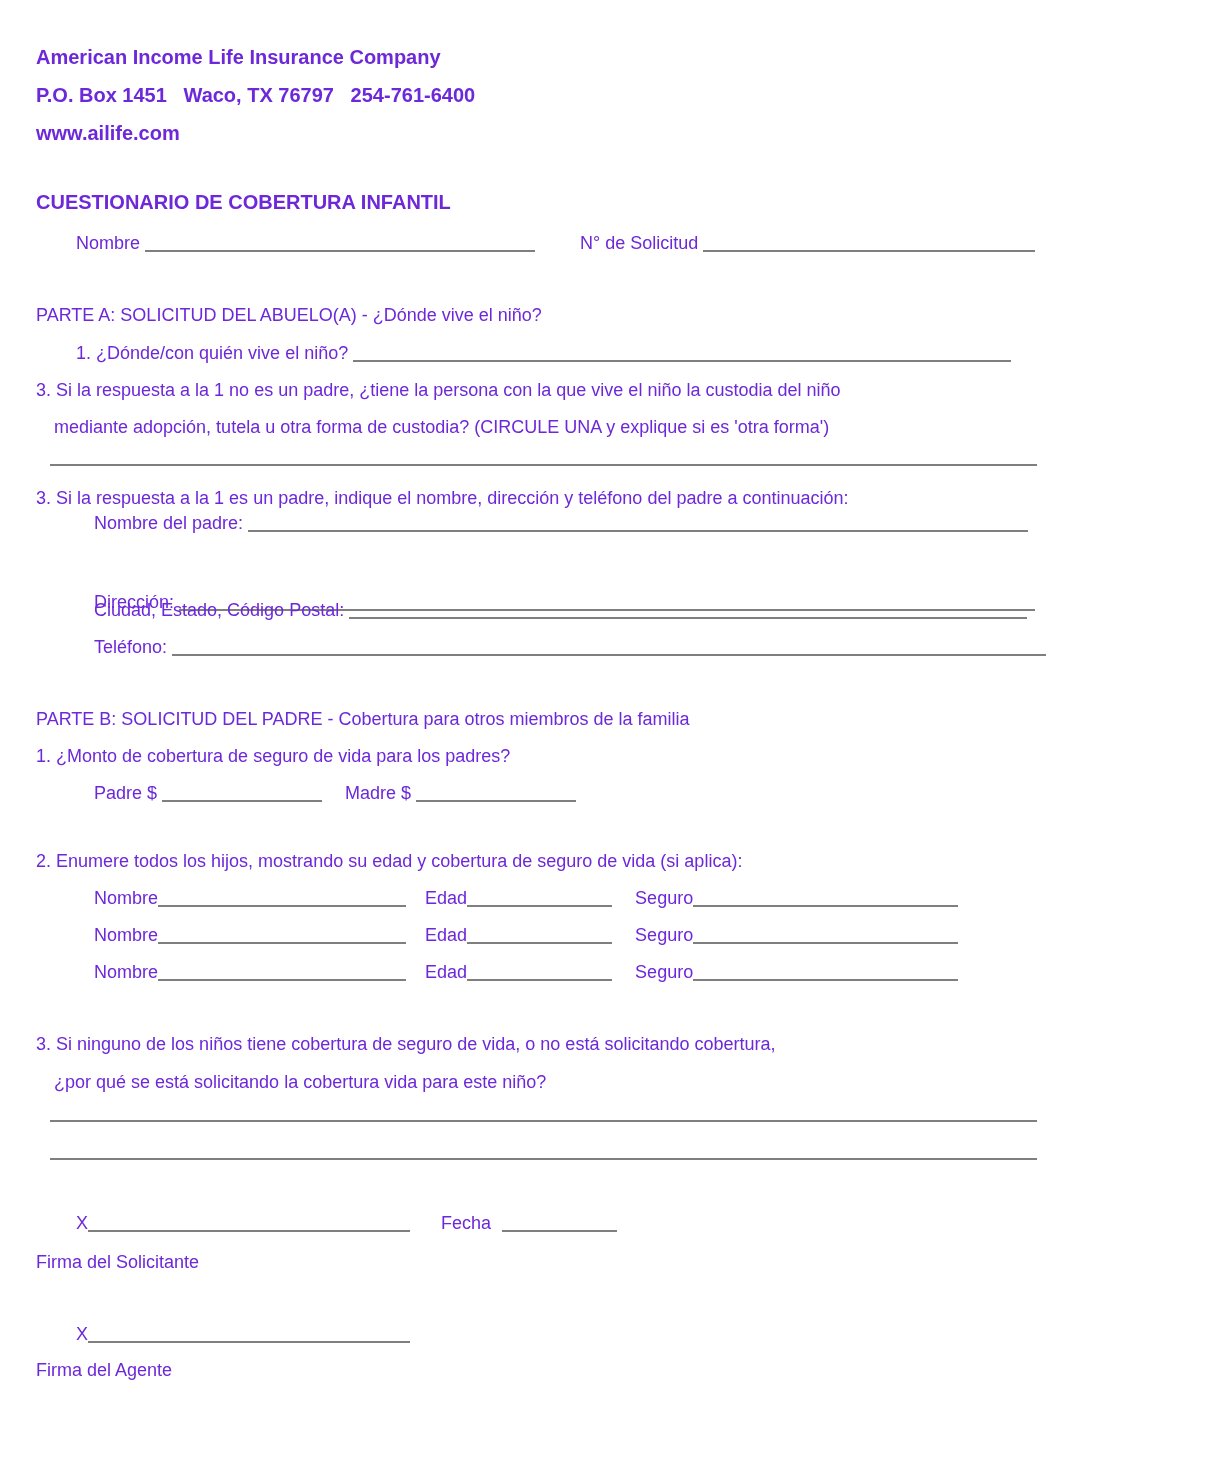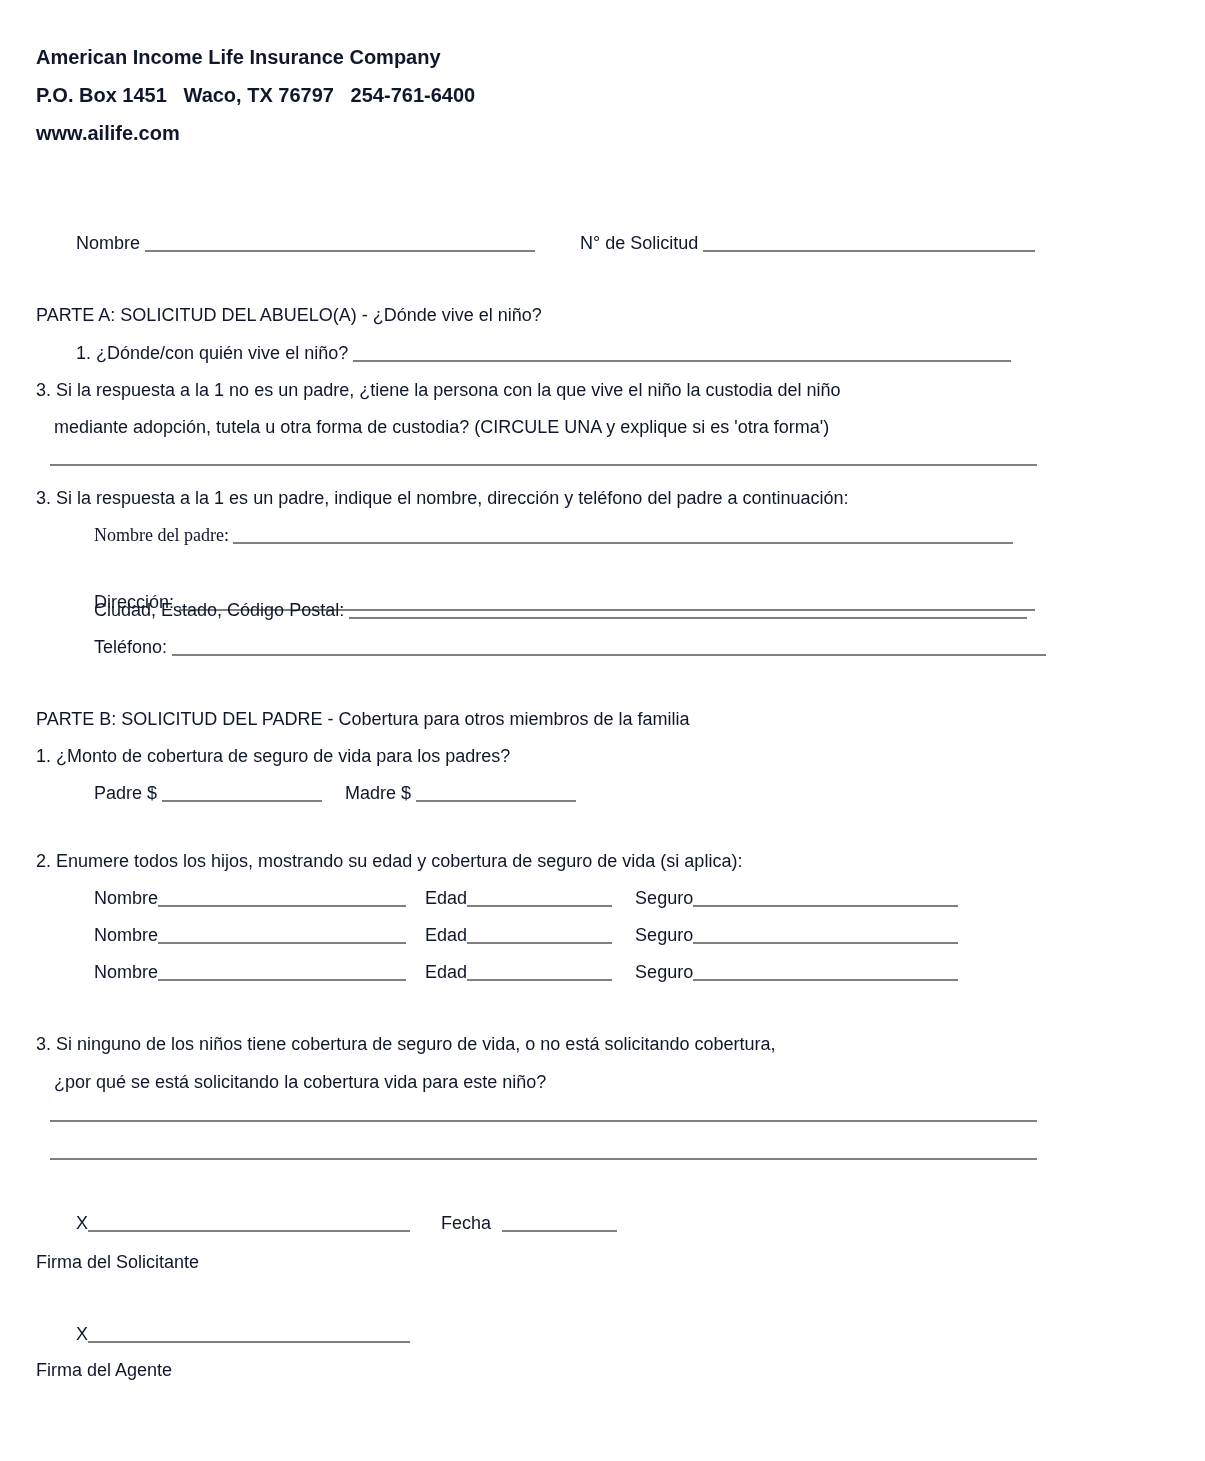--- a/index.html
+++ b/index.html
@@ -14,21 +14,21 @@
     background: #ffffff;
     font-family: "Liberation Sans", sans-serif;
     color: #1c1c1c;
     overflow: hidden;
   }
   .row {
     position: absolute;
     white-space: nowrap;
     font-size: 18px;
     line-height: 24px;
-    color: #0f172a;
+    color: #6d28d9;
   }
   .bold {
     font-weight: bold;
     font-size: 20px;
   }
   .pre { white-space: pre; }
   
   .fill {
     display: inline-block;
     border-bottom: 2px solid #7f7f7f;
@@ -45,20 +45,21 @@
 </style>
 </head>
 <body>
 
 <div class="page">
 
   <div class="row bold" style="left:36px; top:45px;">American Income Life Insurance Company</div>
   <div class="row bold pre" style="left:36px; top:83px;">P.O. Box 1451   Waco, TX 76797   254-761-6400</div>
   <div class="row bold" style="left:36px; top:121px;">www.ailife.com</div>
 
+  <div class="row bold" style="left:36px; top:190px;">CUESTIONARIO DE COBERTURA INFANTIL</div>
 
   <div class="row" style="left:36px; top:231px;">
     <span class="lbl">Nombre</span>
     <span class="fill" style="width:390px;"></span>
   </div>
   <div class="row" style="left:540px; top:231px;">
     <span class="lbl">N° de Solicitud</span>
     <span class="fill" style="width:332px;"></span>
   </div>
 
@@ -68,21 +69,21 @@
     <span class="lbl">1. ¿Dónde/con quién vive el niño?</span>
     <span class="fill" style="width:658px;"></span>
   </div>
 
   <div class="row" style="left:36px; top:378px;">3. Si la respuesta a la 1 no es un padre, ¿tiene la persona con la que vive el niño la custodia del niño</div>
   <div class="row" style="left:54px; top:415px;">mediante adopción, tutela u otra forma de custodia? (CIRCULE UNA y explique si es 'otra forma')</div>
   <div class="blankline" style="left:50px; top:444px; width:987px;"></div>
 
   <div class="row" style="left:36px; top:486px;">3. Si la respuesta a la 1 es un padre, indique el nombre, dirección y teléfono del padre a continuación:</div>
 
-  <div class="row" style="left:54px; top:523px;font-family:Liberation Serif, serif;">
+  <div class="row" style="left:54px; top:511px;">
     <span class="lbl">Nombre del padre:</span>
     <span class="fill" style="width:780px;"></span>
   </div>
   <div class="row" style="left:54px; top:590px;">
     <span class="lbl">Dirección:</span>
     <span class="fill" style="width:856px;"></span>
   </div>
   <div class="row" style="left:54px; top:598px;">
     <span class="lbl">Ciudad, Estado, Código Postal:</span>
     <span class="fill" style="width:678px;"></span>

